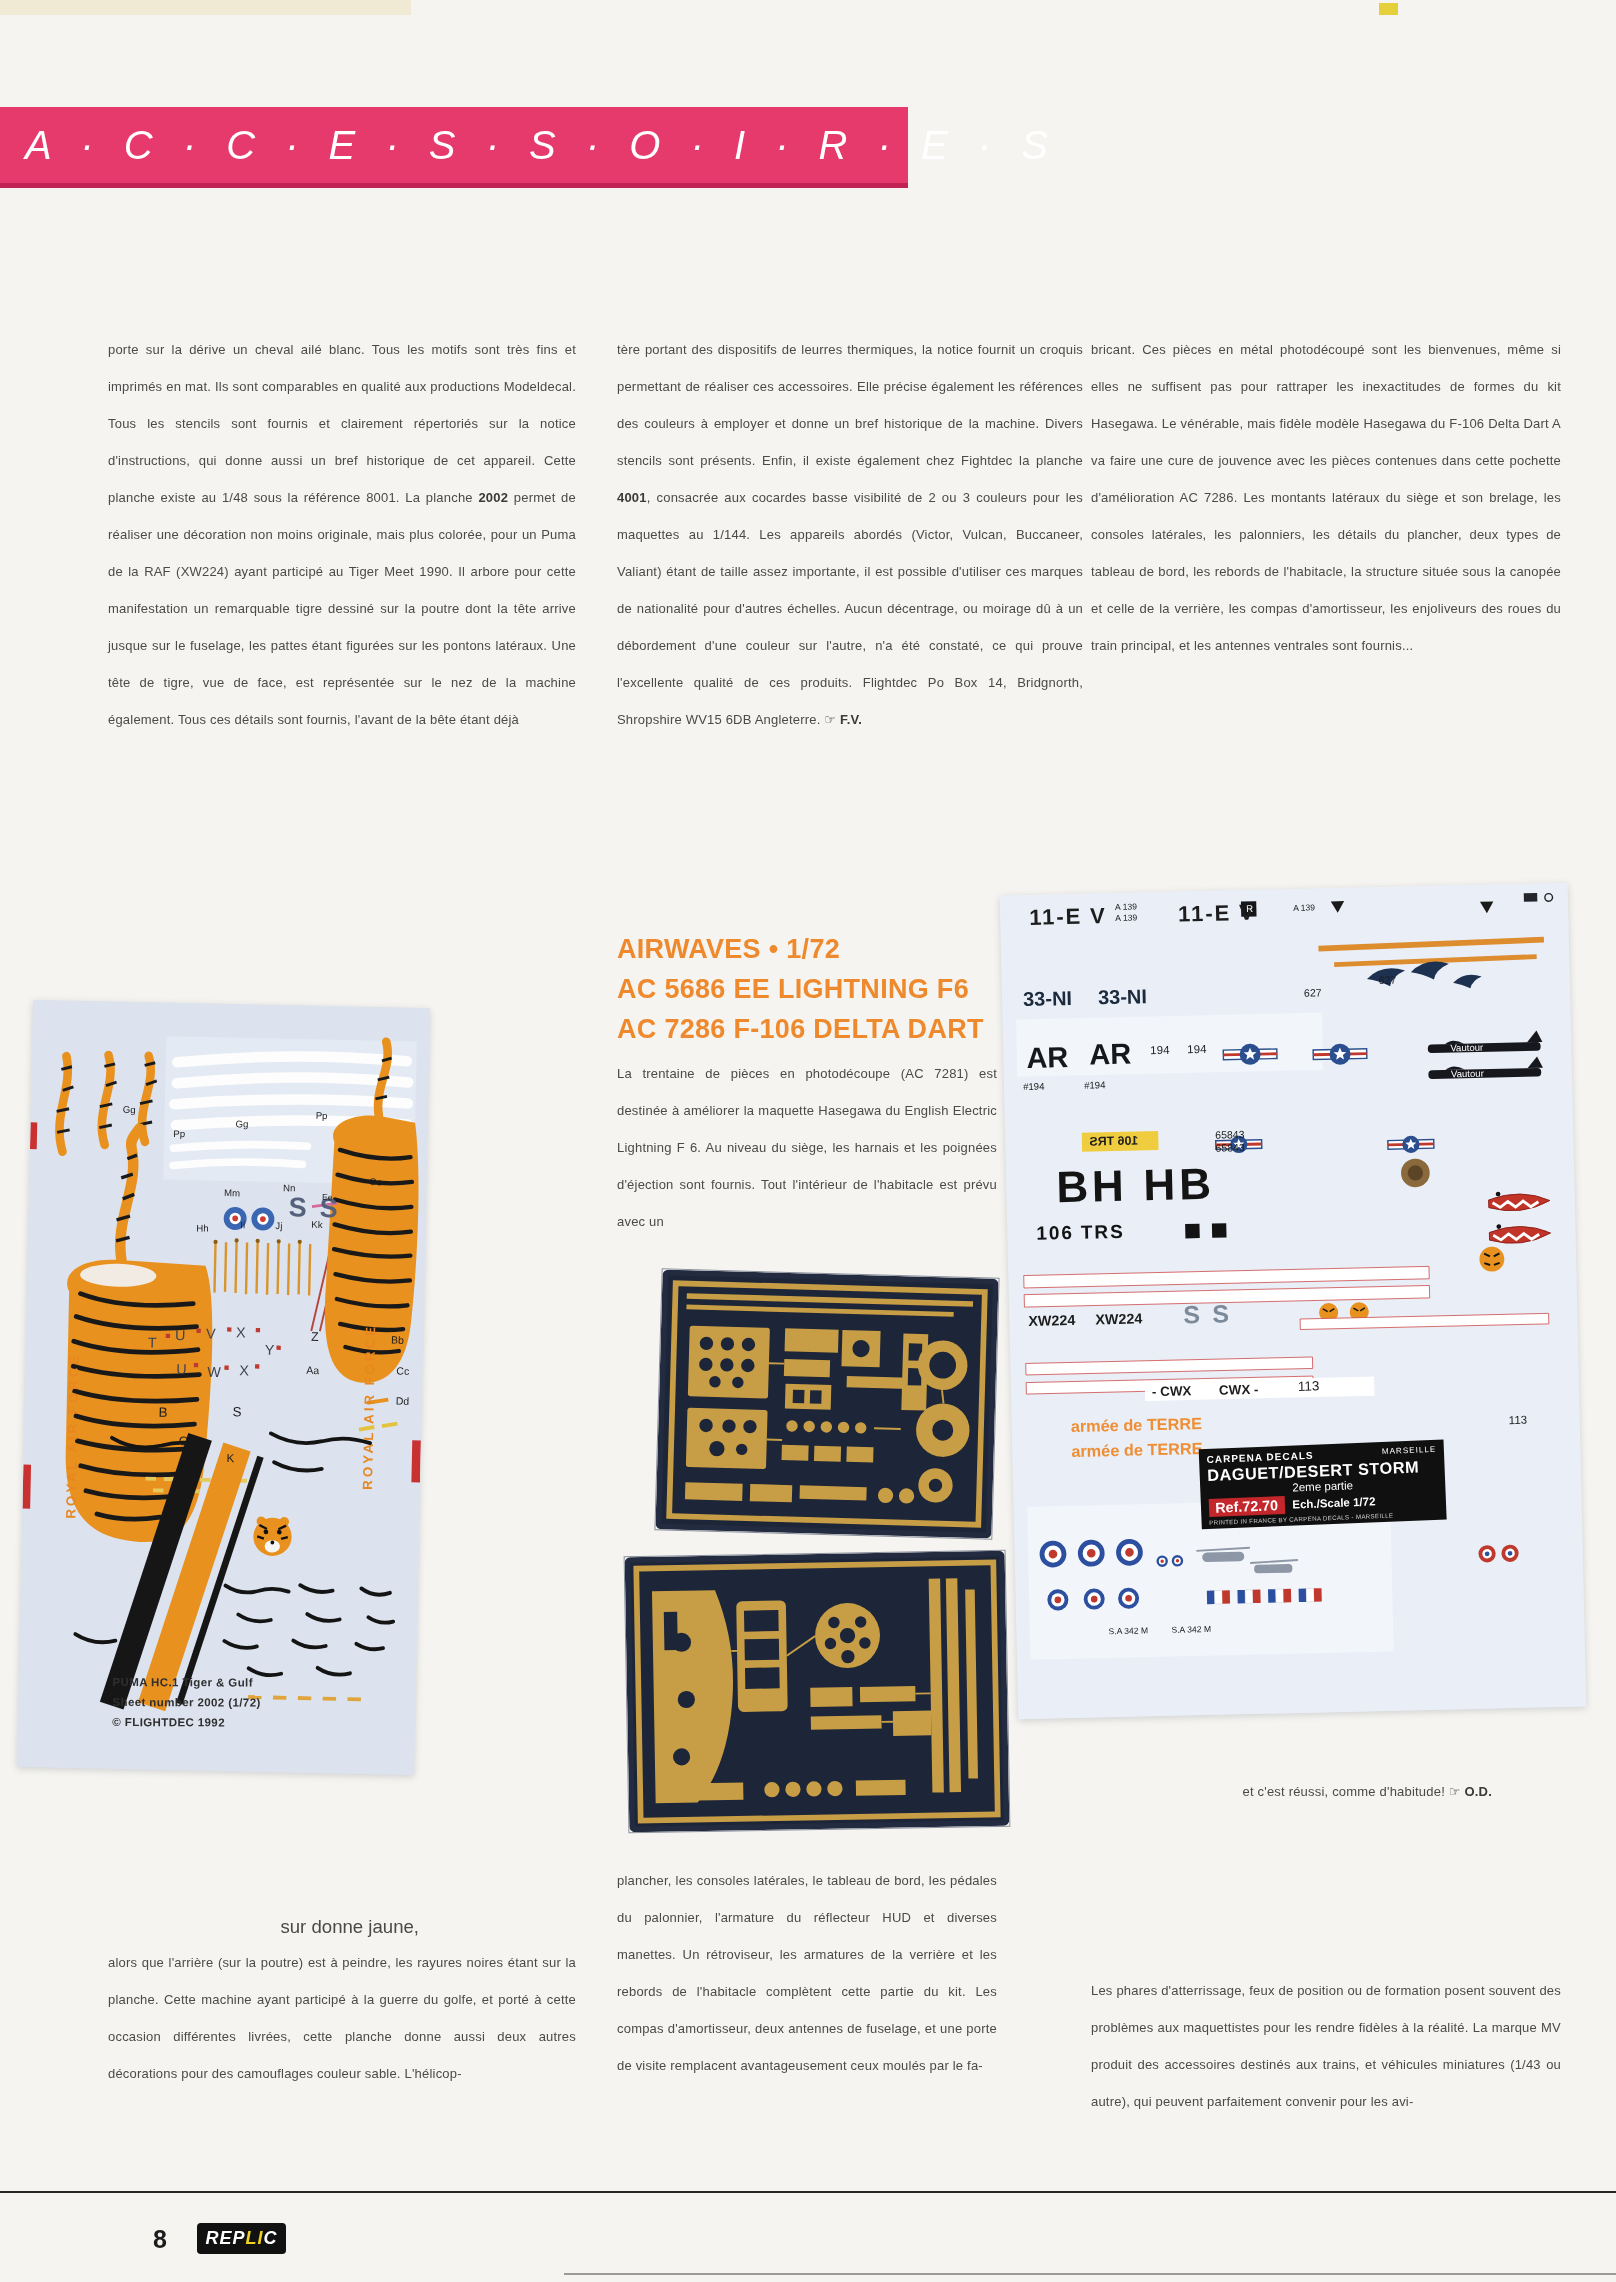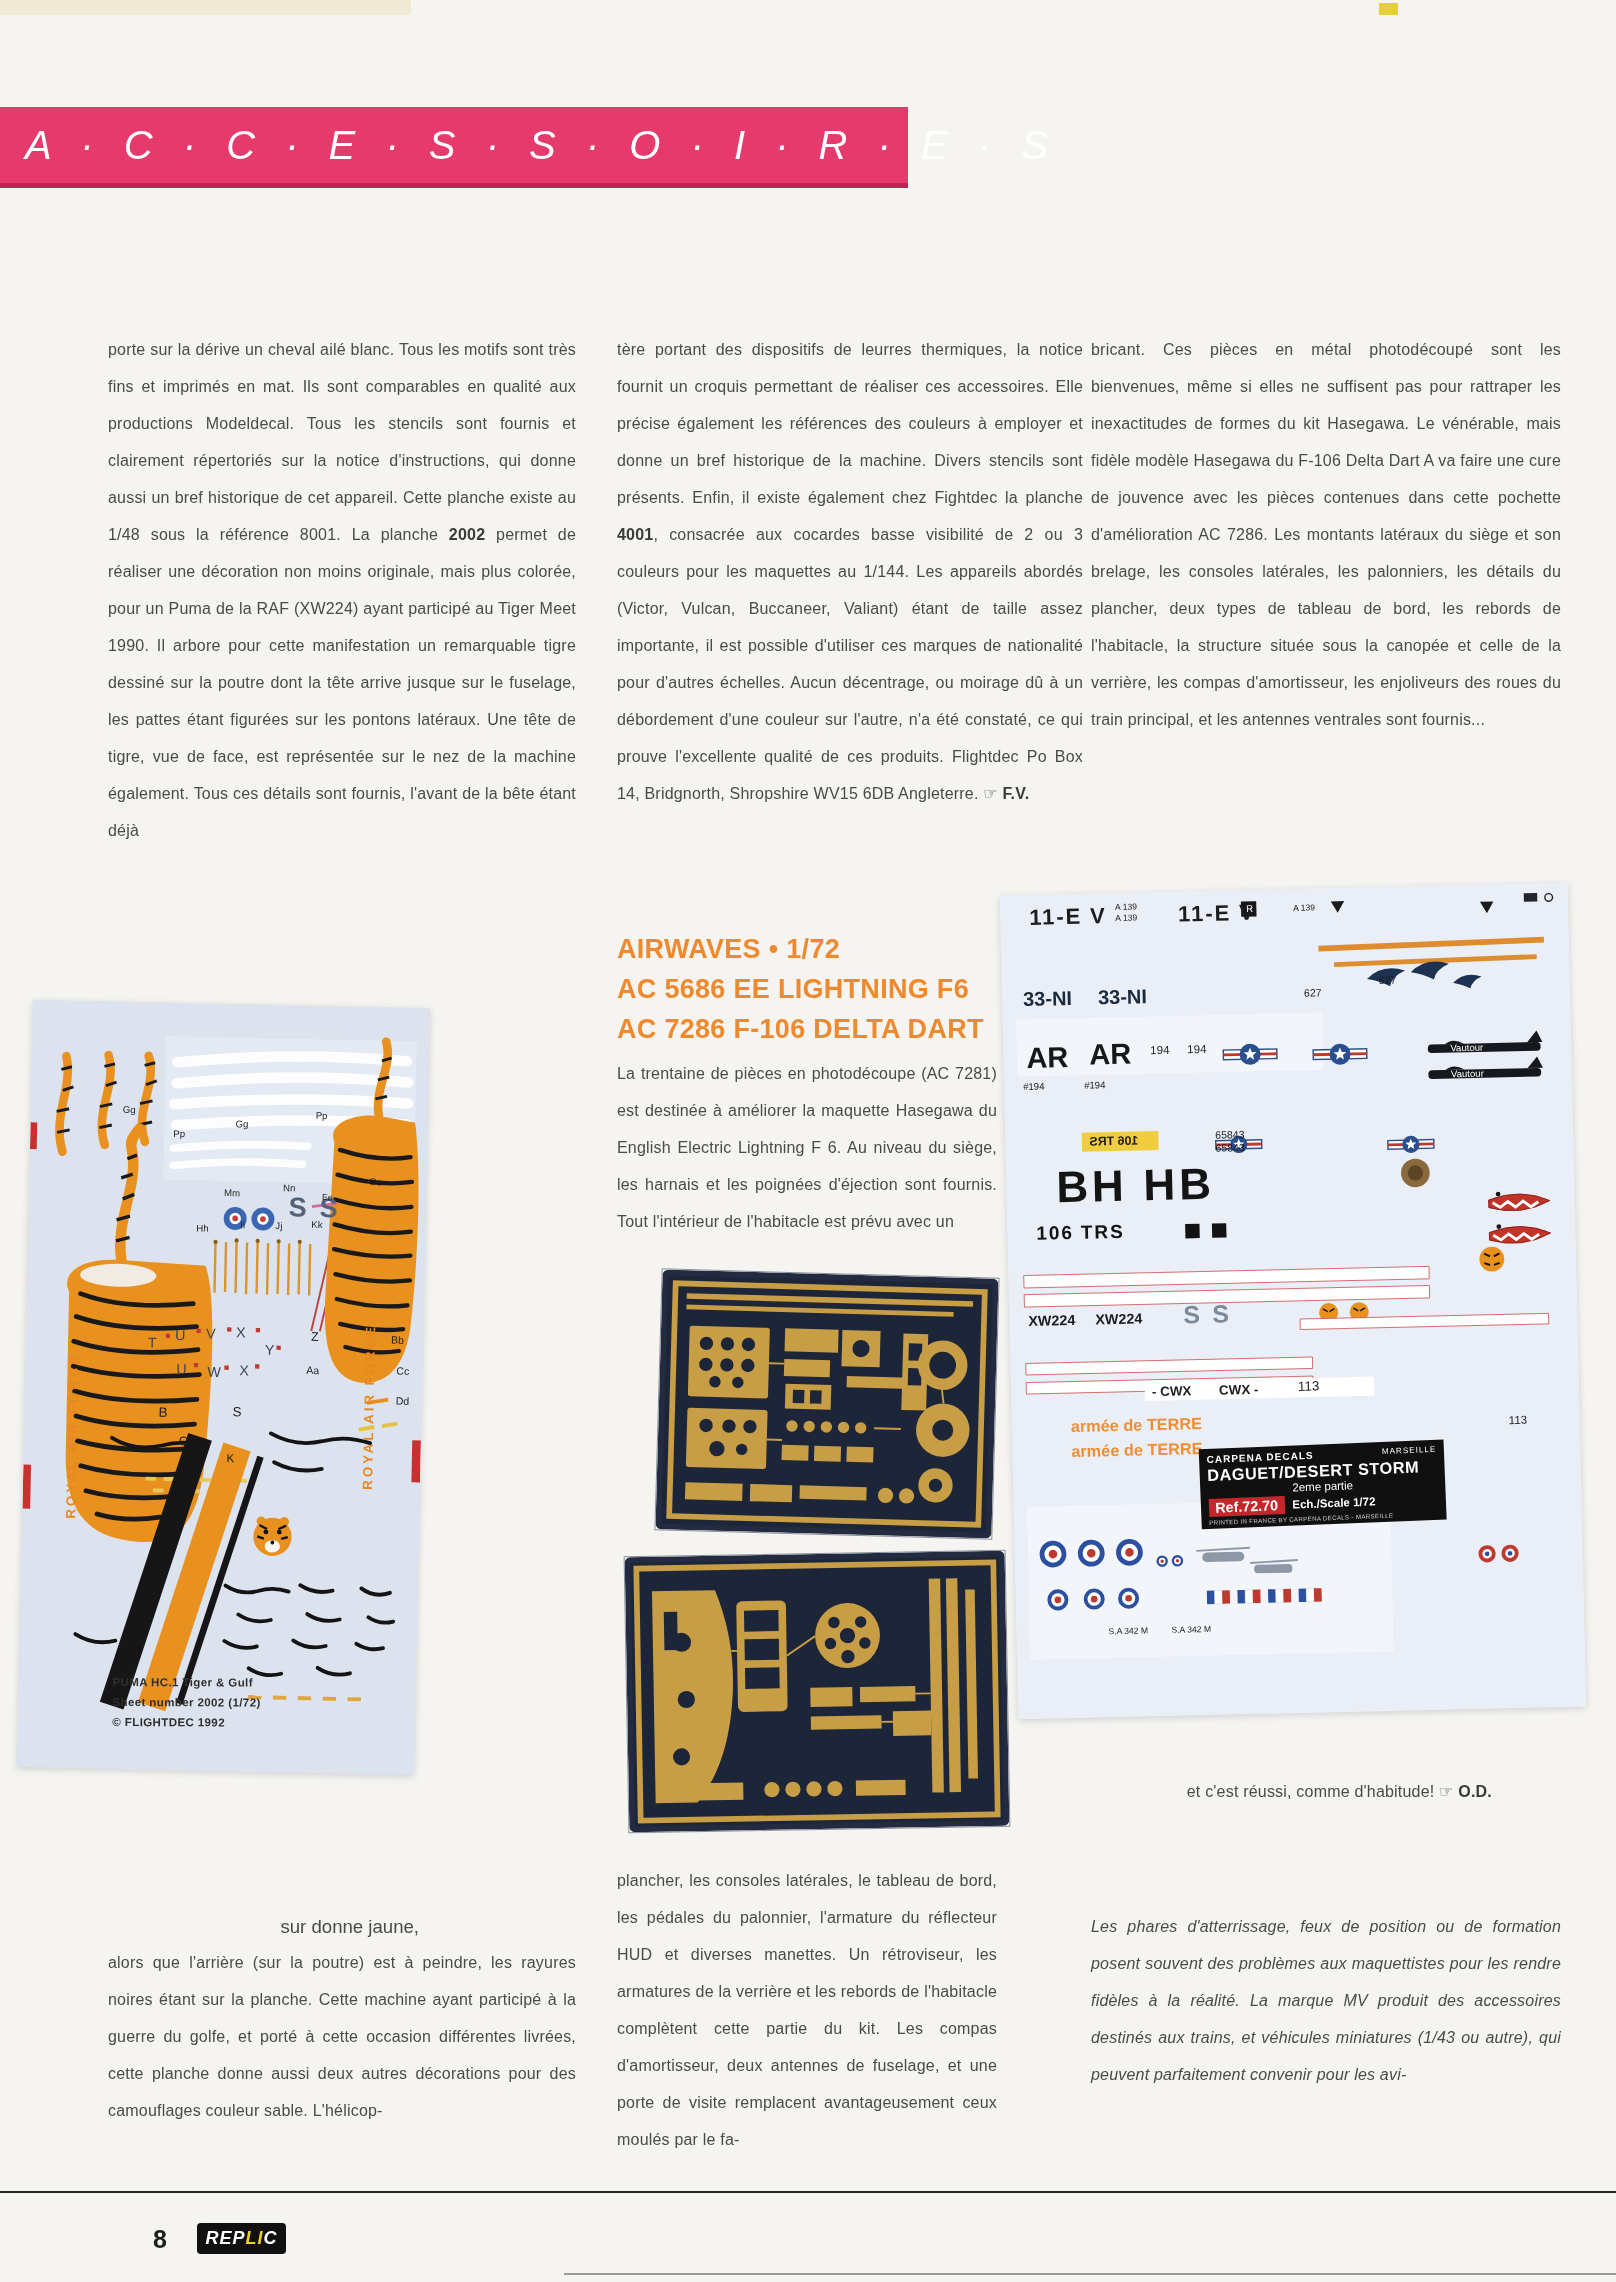--- a/index.html
+++ b/index.html
@@ -5,21 +5,21 @@
   html,body{margin:0;padding:0;background:#dadada;}
   .page{position:relative;width:1616px;height:2283px;background:#f5f4f0;overflow:hidden;
         font-family:"Liberation Sans","DejaVu Sans",sans-serif;color:#4a4a4a;}
   .artifact{position:absolute;}
   
   .banner{position:absolute;left:0;top:107px;width:908px;height:76px;background:#e63a6c;
           border-bottom:5.7px solid #c22355;display:flex;align-items:center;}
   .banner-title{color:#ffffff;font-style:italic;font-size:40px;font-weight:400;
                 letter-spacing:7.6px;word-spacing:3.8px;padding-left:25px;white-space:nowrap;}
   
-  .body-text{position:absolute;font-size:16px;line-height:37px;text-align:justify;
+  .body-text{position:absolute;font-size:13px;line-height:37px;text-align:justify;
              letter-spacing:0.2px;color:#4a4a4a;}
   .body-text span.b{font-weight:700;color:#3a3a3a;}
   .lead-line{position:absolute;font-size:18.6px;line-height:37px;text-align:right;color:#4a4a4a;}
   .orange-head{position:absolute;color:#ee8a2d;font-weight:700;font-size:27px;line-height:40px;
                letter-spacing:0.3px;}
   
   .sheet{position:absolute;box-shadow:0 1.9px 7.6px rgba(40,50,80,.18);}
   .sheet svg{position:absolute;left:0;top:0;}
   .scatter-layer{position:absolute;left:0;top:0;width:100%;height:100%;}
   .scatter-layer span{font-family:"Liberation Sans","DejaVu Sans",sans-serif;line-height:1;}
@@ -65,21 +65,21 @@
   <div class="orange-head" style="left:617px;top:929px;">
     <div>AIRWAVES • 1/72</div>
     <div>AC 5686 EE LIGHTNING F6</div>
     <div>AC 7286 F-106 DELTA DART</div>
   </div>
   <div class="body-text" style="left:617px;top:1055px;width:380px;">La trentaine de pièces en photodécoupe (AC 7281) est destinée à améliorer la maquette Hasegawa du English Electric Lightning F 6. Au niveau du siège, les harnais et les poignées d'éjection sont fournis. Tout l'intérieur de l'habitacle est prévu avec un</div>
   <div class="body-text" style="left:617px;top:1862px;width:380px;">plancher, les consoles latérales, le tableau de bord, les pédales du palonnier, l'armature du réflecteur HUD et diverses manettes. Un rétroviseur, les armatures de la verrière et les rebords de l'habitacle complètent cette partie du kit. Les compas d'amortisseur, deux antennes de fuselage, et une porte de visite remplacent avantageusement ceux moulés par le fa-</div>
 
   <div class="body-text" style="left:1091px;top:331px;width:470px;">bricant. Ces pièces en métal photodécoupé sont les bienvenues, même si elles ne suffisent pas pour rattraper les inexactitudes de formes du kit Hasegawa. Le vénérable, mais fidèle modèle Hasegawa du F-106 Delta Dart A va faire une cure de jouvence avec les pièces contenues dans cette pochette d'amélioration AC 7286. Les montants latéraux du siège et son brelage, les consoles latérales, les palonniers, les détails du plancher, deux types de tableau de bord, les rebords de l'habitacle, la structure située sous la canopée et celle de la verrière, les compas d'amortisseur, les enjoliveurs des roues du train principal, et les antennes ventrales sont fournis...</div>
   <div class="body-text" style="left:1091px;top:1773px;width:470px;text-align:right;padding-right:69px;box-sizing:border-box;"><span>et c'est réussi, comme d'habitude! ☞ </span><span class="b">O.D.</span></div>
-  <div class="body-text" style="left:1091px;top:1908px;width:470px;font-style:italic;">Les phares d'atterrissage, feux de position ou de formation posent souvent des problèmes aux maquettistes pour les rendre fidèles à la réalité. La marque MV produit des accessoires destinés aux trains, et véhicules miniatures (1/43 ou autre), qui peuvent parfaitement convenir pour les avi-</div>
+  <div class="body-text" style="left:1091px;top:1972px;width:470px;">Les phares d'atterrissage, feux de position ou de formation posent souvent des problèmes aux maquettistes pour les rendre fidèles à la réalité. La marque MV produit des accessoires destinés aux trains, et véhicules miniatures (1/43 ou autre), qui peuvent parfaitement convenir pour les avi-</div>
 
   <div class="sheet" style="left:25px;top:1004px;width:397px;height:767px;transform:rotate(1.2deg);background:#dce3ee;">
     <svg width="397" height="767" viewBox="0 0 415 802">
       <rect width="415" height="802" fill="#dce3ee"></rect>
       <rect x="140" y="35" width="262" height="150" fill="#e4eaf3"></rect>
       <g stroke="#fdfdfd" stroke-width="11" fill="none" stroke-linecap="round">
         <path d="M152,62 q120,-14 240,-6"></path>
           <path d="M152,84 q120,-14 242,-6"></path>
         <path d="M150,106 q122,-12 244,-6"></path>
           <path d="M152,128 q120,-12 242,-6"></path>

